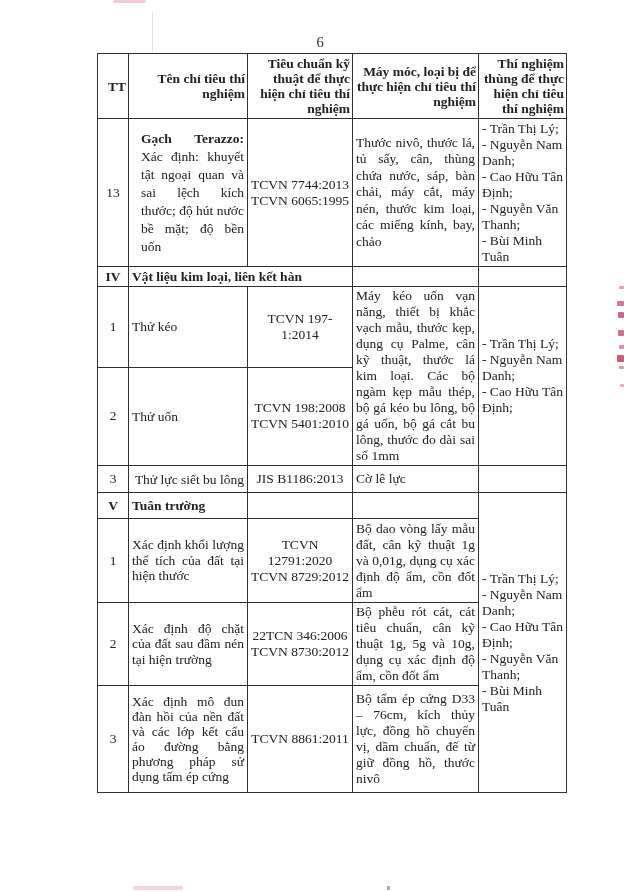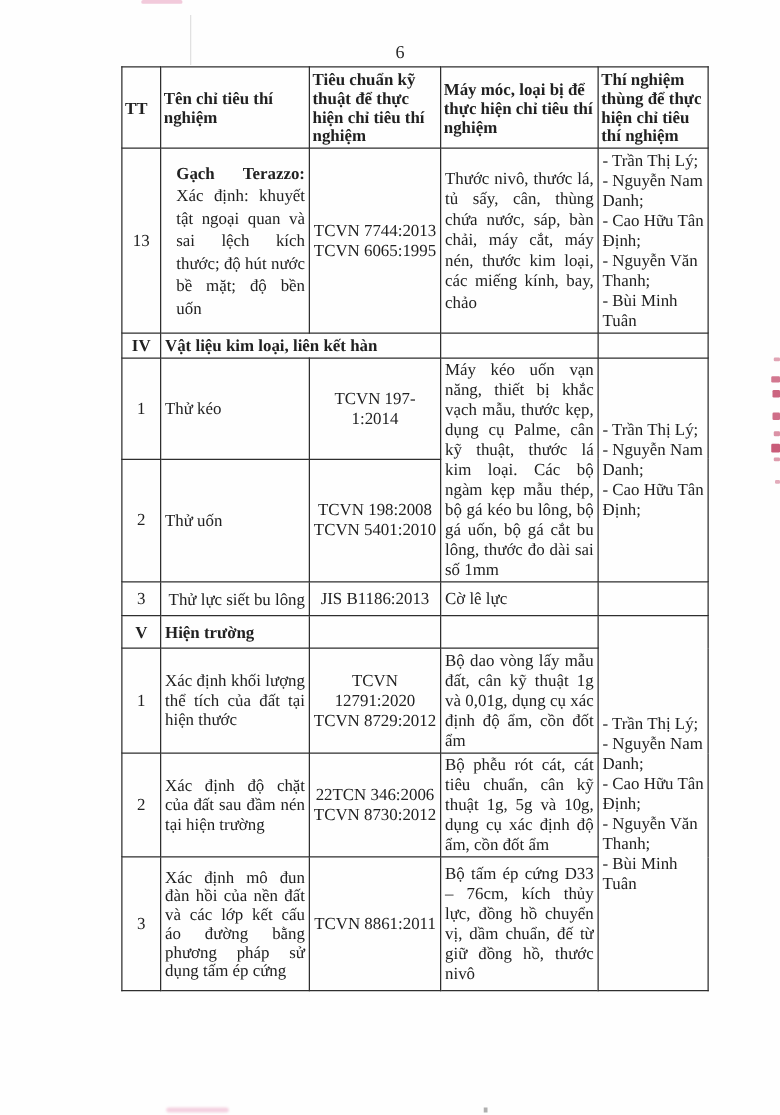--- a/index.html
+++ b/index.html
@@ -37,21 +37,21 @@
   table.spec th, table.spec td{
     border:1px solid var(--border);
     vertical-align:middle;
     overflow:hidden;
     padding:1px 3px;
     font-size:13.5px;
     color:var(--text);
   }
   table.spec th{
     font-weight:bold;
-    text-align:left;
+    text-align:right;
     line-height:15px;
     padding:2px 2px;
     font-family:Liberation Serif, serif;
   }
   .c-tt{text-align:center;}
   .c-name{text-align:justify;padding:2px 6px;line-height:15.5px;}
   .c-name .lead{display:block;font-weight:bold;text-align:justify;text-align-last:justify;}
   .c-std{text-align:center;line-height:16px;margin-top:42px;}
   .c-std .li{margin:0;}
   .c-machine{text-align:justify;padding:2px 5px;line-height:16px;margin-left:48px;}
@@ -155,21 +155,21 @@
       <td class="c-name" style="text-align:right">Thử lực siết bu lông</td>
       <td class="c-std">
             <div class="li">JIS B1186:2013</div>
           </td>
       <td class="c-machine" style="text-align:left">Cờ lê lực</td>
       <td></td>
     </tr>
 
     <tr style="height:26px;">
       <td class="c-tt" style="font-weight:bold">V</td>
-      <td class="sec-title">Hiện trường</td>
+      <td class="sec-title">Tuân trường</td>
       <td></td>
       <td></td>
       <td class="c-staff" rowspan="4">
             <div class="li">- Trần Thị Lý;</div>
             <div class="li">- Nguyễn Nam Danh;</div>
             <div class="li">- Cao Hữu Tân Định;</div>
             <div class="li">- Nguyễn Văn Thanh;</div>
             <div class="li">- Bùi Minh Tuân</div>
           </td>
     </tr>

